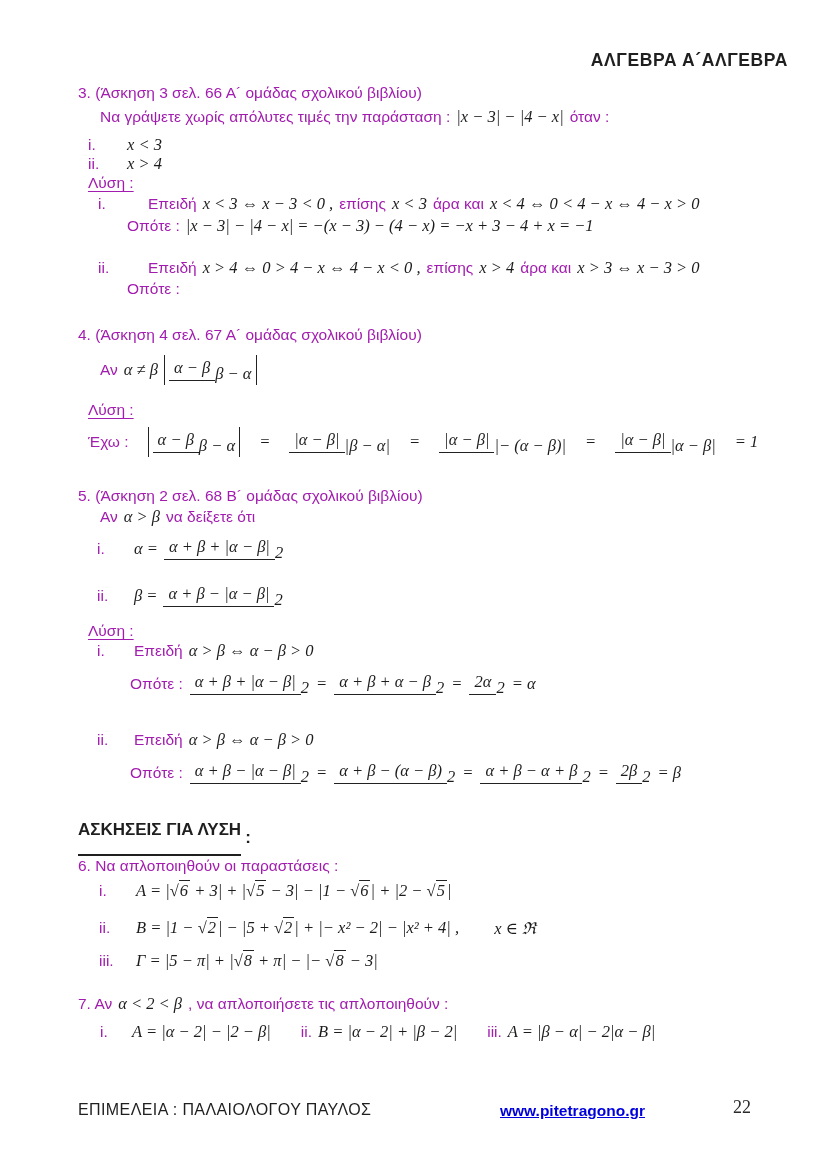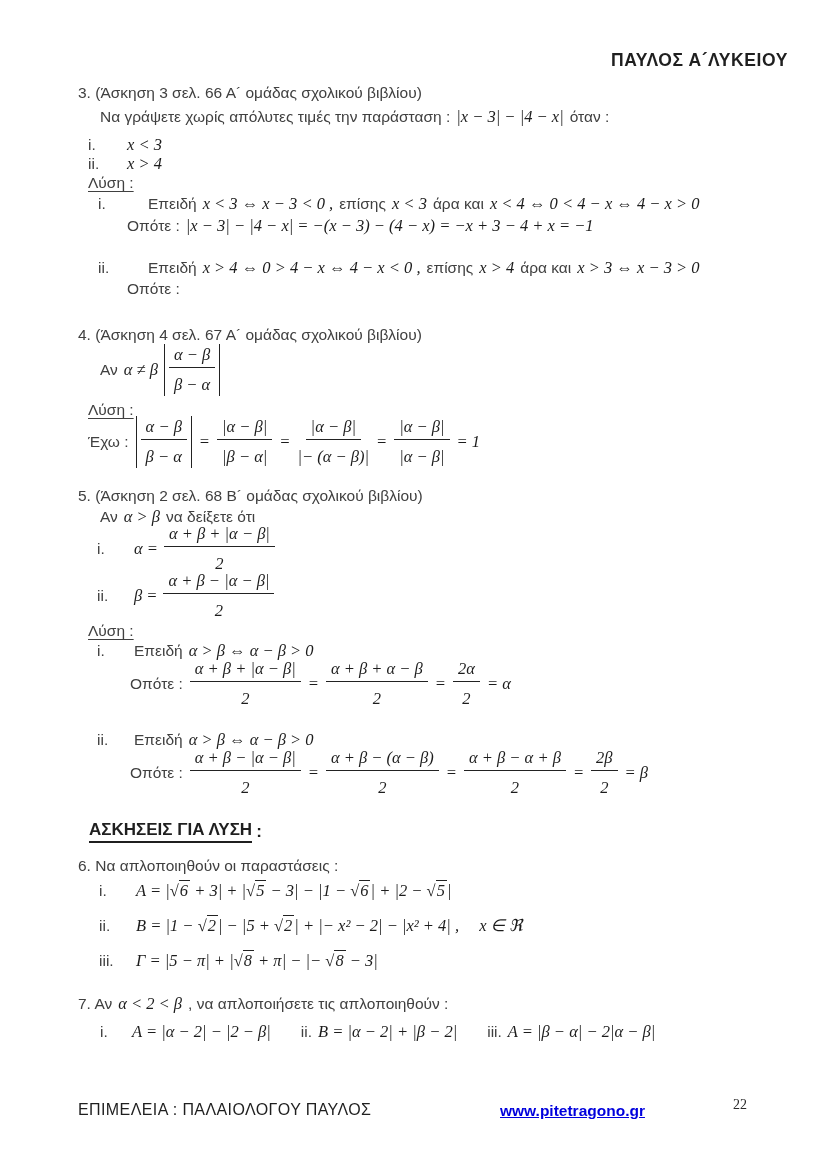--- a/index.html
+++ b/index.html
@@ -1,45 +1,45 @@
 <!DOCTYPE html>
 <html><head>
 <meta charset="utf-8">
 <style>
   html,body{margin:0;padding:0;background:#ffffff;}
   .page{position:relative;width:828px;height:1171px;background:#ffffff;overflow:hidden;
         font-family:"Liberation Sans","DejaVu Sans",sans-serif;color:#1f1f1f;}
   .line{position:absolute;display:flex;align-items:center;gap:6px;white-space:nowrap;}
-  .t{font-family:"Liberation Sans","DejaVu Sans",sans-serif;font-size:15.5px;color:#404040;}
+  .t{font-family:"Liberation Sans","DejaVu Sans",sans-serif;font-size:15.5px;color:#a21caf;}
   .m{font-family:"Liberation Serif","DejaVu Serif",serif;font-style:italic;font-size:16.5px;color:#1c1c1c;white-space:pre;}
   .mrun{display:inline-block;white-space:pre;}
   .lab{flex:none;font-size:15.5px;}
   .w33{width:33px;} .w44{width:44px;} .w31{width:31px;} .w26{width:26px;}
   .u{text-decoration:underline;text-underline-offset:3px;}
   .title{position:absolute;font-weight:bold;font-size:17.5px;letter-spacing:0.6px;}
   .sec{font-weight:bold;font-size:17px;}
-  .sec-title{border-bottom:2px solid #1f1f1f;padding-bottom:1px;margin-left:11px;}
-  .frac{display:inline-flex;flex-direction:column;align-items:center;text-align:center;vertical-align:middle;}
+  .sec-title{border-bottom:2px solid #1f1f1f;padding-bottom:14px;}
+  .frac{display:inline-flex;flex-direction:row;align-items:center;text-align:center;vertical-align:middle;}
   .frac .num{border-bottom:1.3px solid #222;padding:0 5px 2px;line-height:1.15;}
   .frac .den{padding-top:8px;line-height:1.15;}
   .absfrac{display:inline-flex;align-items:center;border-left:1.4px solid #222;border-right:1.4px solid #222;padding:2px 4px;}
   .sqrt{display:inline;white-space:pre;}
   .rsign{font-family:"Liberation Serif","DejaVu Serif",serif;font-style:italic;font-size:16.5px;}
   .rad{font-family:"Liberation Serif","DejaVu Serif",serif;font-style:italic;font-size:16.5px;
        border-top:1.2px solid #222;padding:0 2px 0 1px;}
   .footer-credit{position:absolute;font-weight:normal;font-size:16px;letter-spacing:0.4px;}
   .footer-link{position:absolute;font-weight:bold;font-size:15.5px;text-decoration:underline;cursor:pointer;}
-  .footer-page{position:absolute;font-family:"Liberation Serif","DejaVu Serif",serif;font-size:14px;color:#2a2a2a;}
+  .footer-page{position:absolute;font-family:"Liberation Serif","DejaVu Serif",serif;font-size:18px;color:#2a2a2a;}
 </style>
 </head>
 <body>
 
 <div class="page">
 
-  <div class="title" style="top:50px;right:40px;">ΠΑΥΛΟΣ Α´ΛΥΚΕΙΟΥ</div>
+  <div class="title" style="top:50px;right:40px;">ΑΛΓΕΒΡΑ Α´ΑΛΓΕΒΡΑ</div>
 
   <div class="line" style="top:84px;left:78px;">
     <span class="t">3. (Άσκηση 3 σελ. 66 Α´ ομάδας σχολικού βιβλίου)</span>
   </div>
   <div class="line" style="top:107px;left:100px;">
     <span class="t">Να γράψετε χωρίς απόλυτες τιμές την παράσταση :</span>
     <span class="m">|x − 3| − |4 − x|</span>
     <span class="t">όταν :</span>
   </div>
   <div class="line" style="top:135px;left:88px;">
@@ -88,21 +88,21 @@
     <span class="absfrac">
         <span class="frac">
           <span class="num m">α − β</span>
           <span class="den m">β − α</span>
         </span>
       </span>
   </div>
   <div class="line" style="top:401px;left:88px;">
     <span class="t u">Λύση :</span>
   </div>
-  <div class="line" style="top:416px;left:88px;height:52px;gap:7px;">
+  <div class="line" style="top:416px;left:88px;height:52px;gap:19px;">
     <span class="t">Έχω :</span>
     <span class="absfrac">
         <span class="frac">
           <span class="num m">α − β</span>
           <span class="den m">β − α</span>
         </span>
       </span>
     <span class="m">=</span>
     <span class="frac">
         <span class="num m">|α − β|</span>
@@ -208,21 +208,21 @@
   <div class="line" style="top:857px;left:78px;">
     <span class="t">6. Να απλοποιηθούν οι παραστάσεις :</span>
   </div>
   <div class="line" style="top:881px;left:99px;">
     <span class="t lab w31">i.</span>
     <span class="mrun"><span class="m">Α = |</span><span class="sqrt"><span class="rsign">√</span><span class="rad">6</span></span><span class="m"> + 3| + |</span><span class="sqrt"><span class="rsign">√</span><span class="rad">5</span></span><span class="m"> − 3| − |1 − </span><span class="sqrt"><span class="rsign">√</span><span class="rad">6</span></span><span class="m">| + |2 − </span><span class="sqrt"><span class="rsign">√</span><span class="rad">5</span></span><span class="m">|</span></span>
   </div>
   <div class="line" style="top:916px;left:99px;">
     <span class="t lab w31">ii.</span>
     <span class="mrun"><span class="m">Β = |1 − </span><span class="sqrt"><span class="rsign">√</span><span class="rad">2</span></span><span class="m">| − |5 + </span><span class="sqrt"><span class="rsign">√</span><span class="rad">2</span></span><span class="m">| + |− x² − 2| − |x² + 4| ,</span></span>
-    <span class="m" style="margin-left:14px;font-family:Liberation Serif, serif;">x ∈ ℜ</span>
+    <span class="m" style="margin-left:29px;">x ∈ ℜ</span>
   </div>
   <div class="line" style="top:951px;left:99px;">
     <span class="t lab w31">iii.</span>
     <span class="mrun"><span class="m">Γ = |5 − π| + |</span><span class="sqrt"><span class="rsign">√</span><span class="rad">8</span></span><span class="m"> + π| − |− </span><span class="sqrt"><span class="rsign">√</span><span class="rad">8</span></span><span class="m"> − 3|</span></span>
   </div>
 
   <div class="line" style="top:994px;left:78px;">
     <span class="t">7. Αν</span>
     <span class="m">α &lt; 2 &lt; β</span>
     <span class="t">, να απλοποιήσετε τις απλοποιηθούν :</span>

